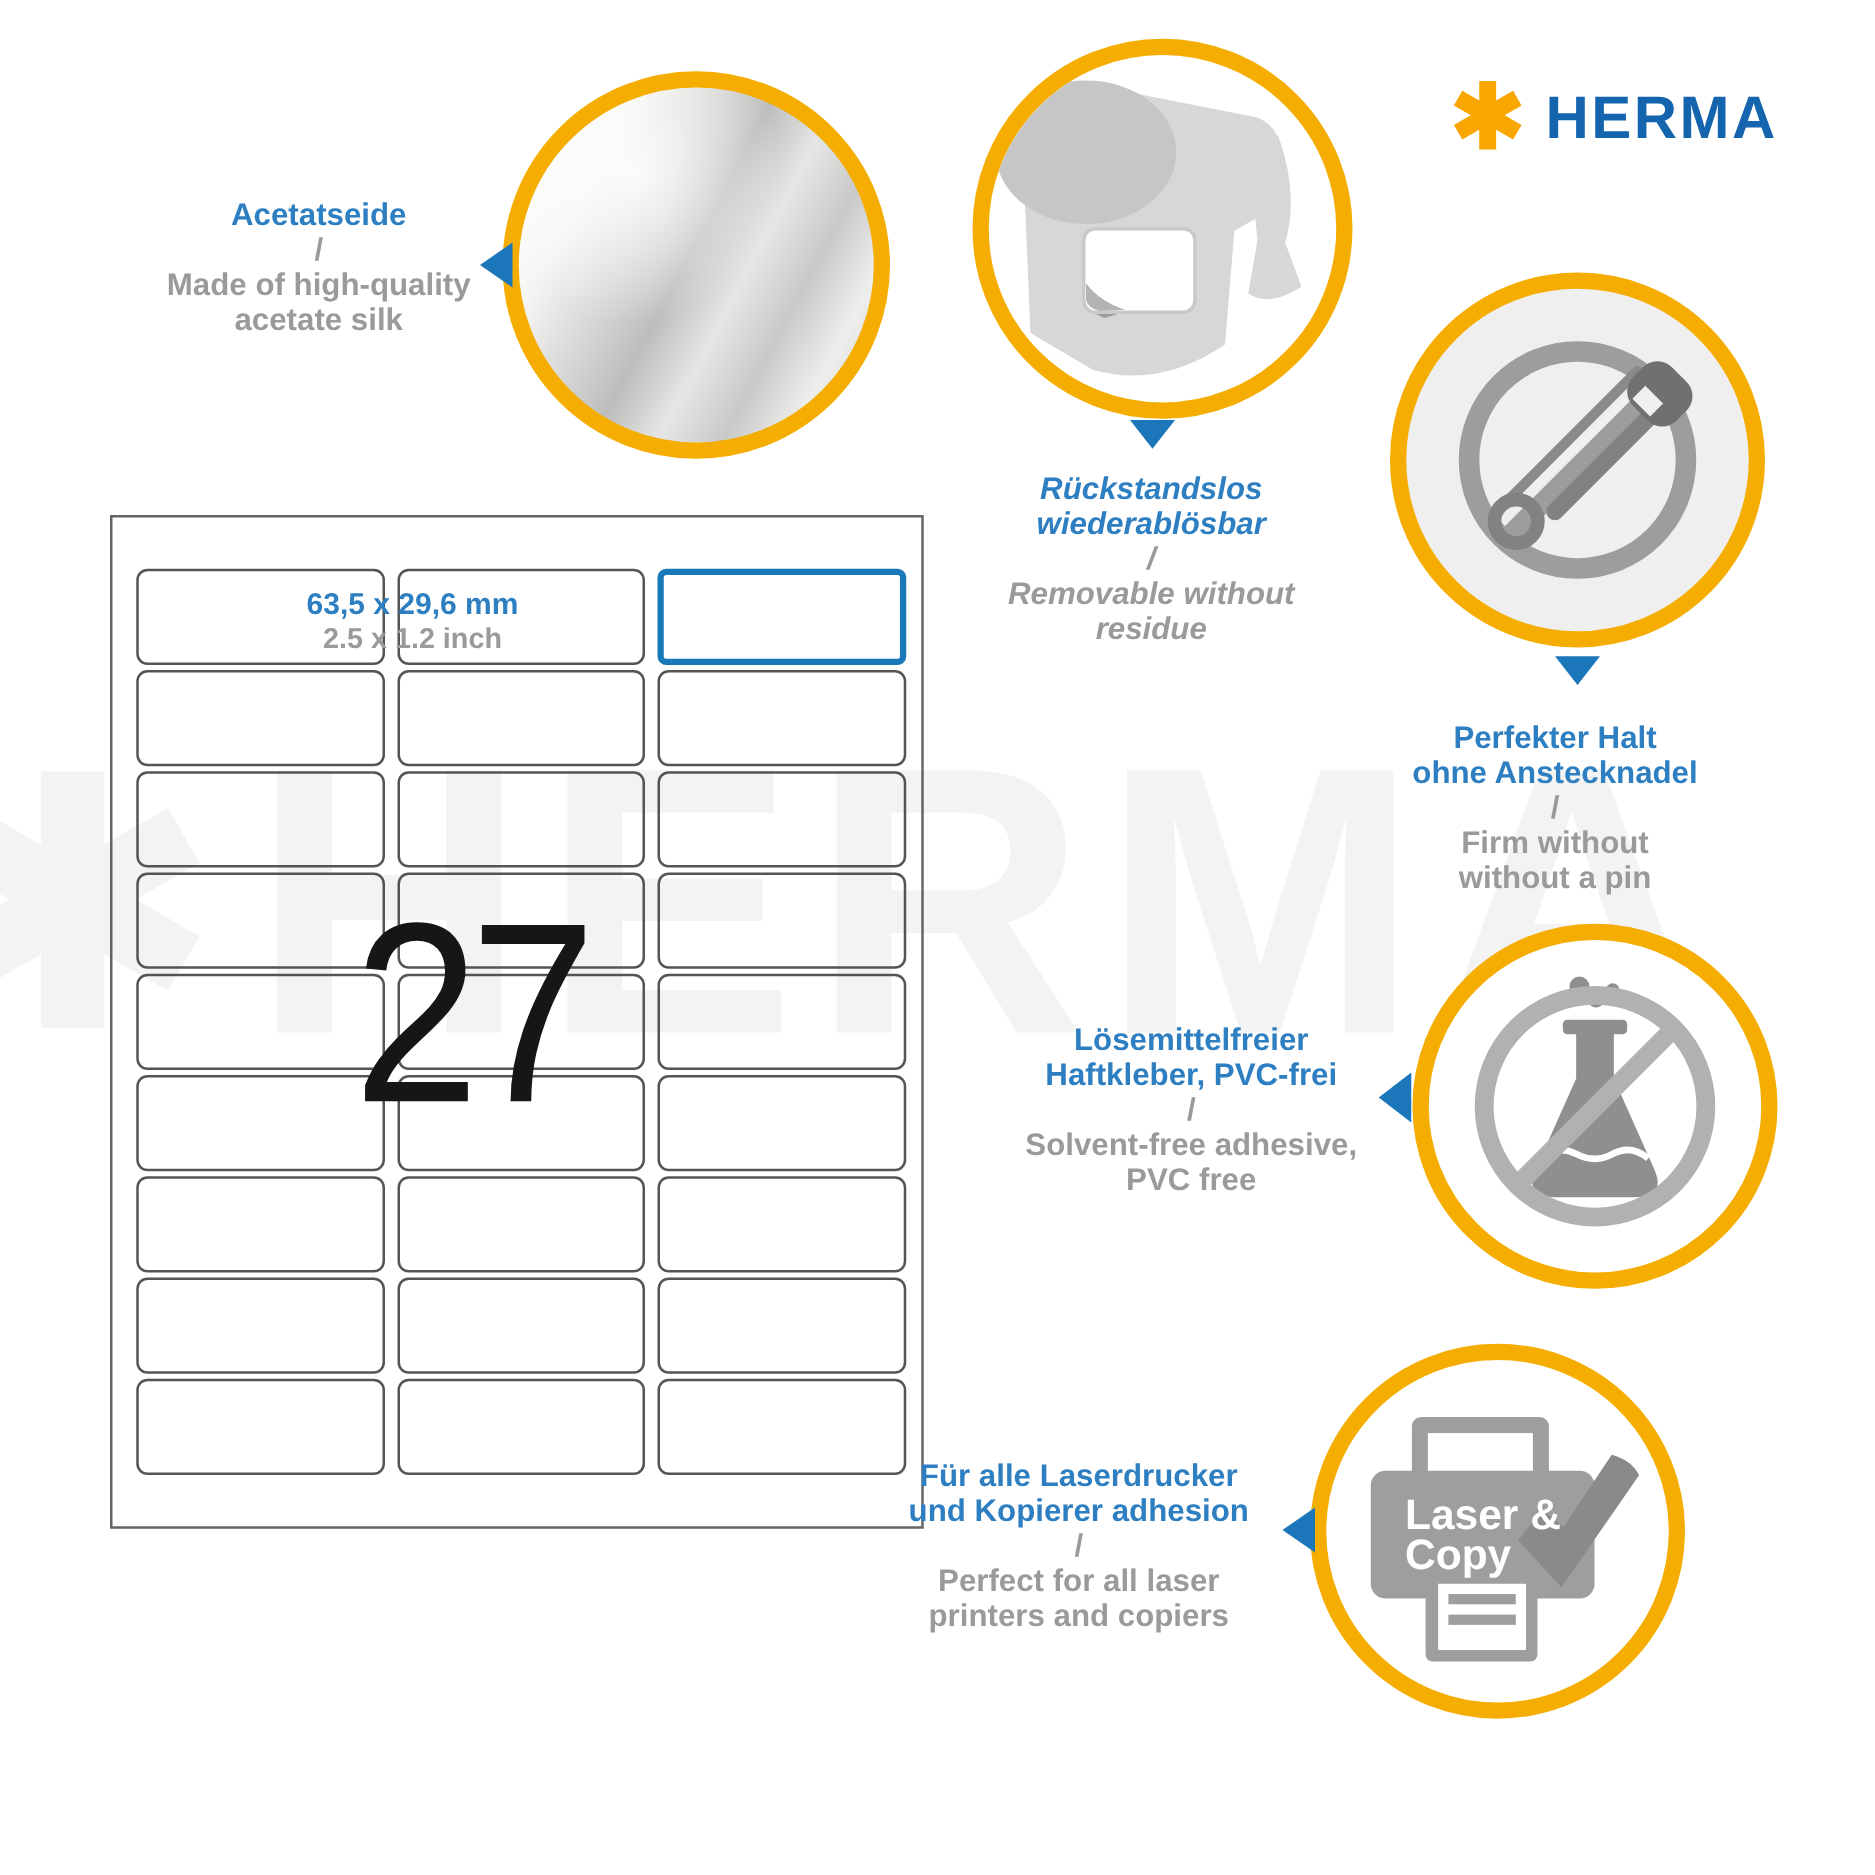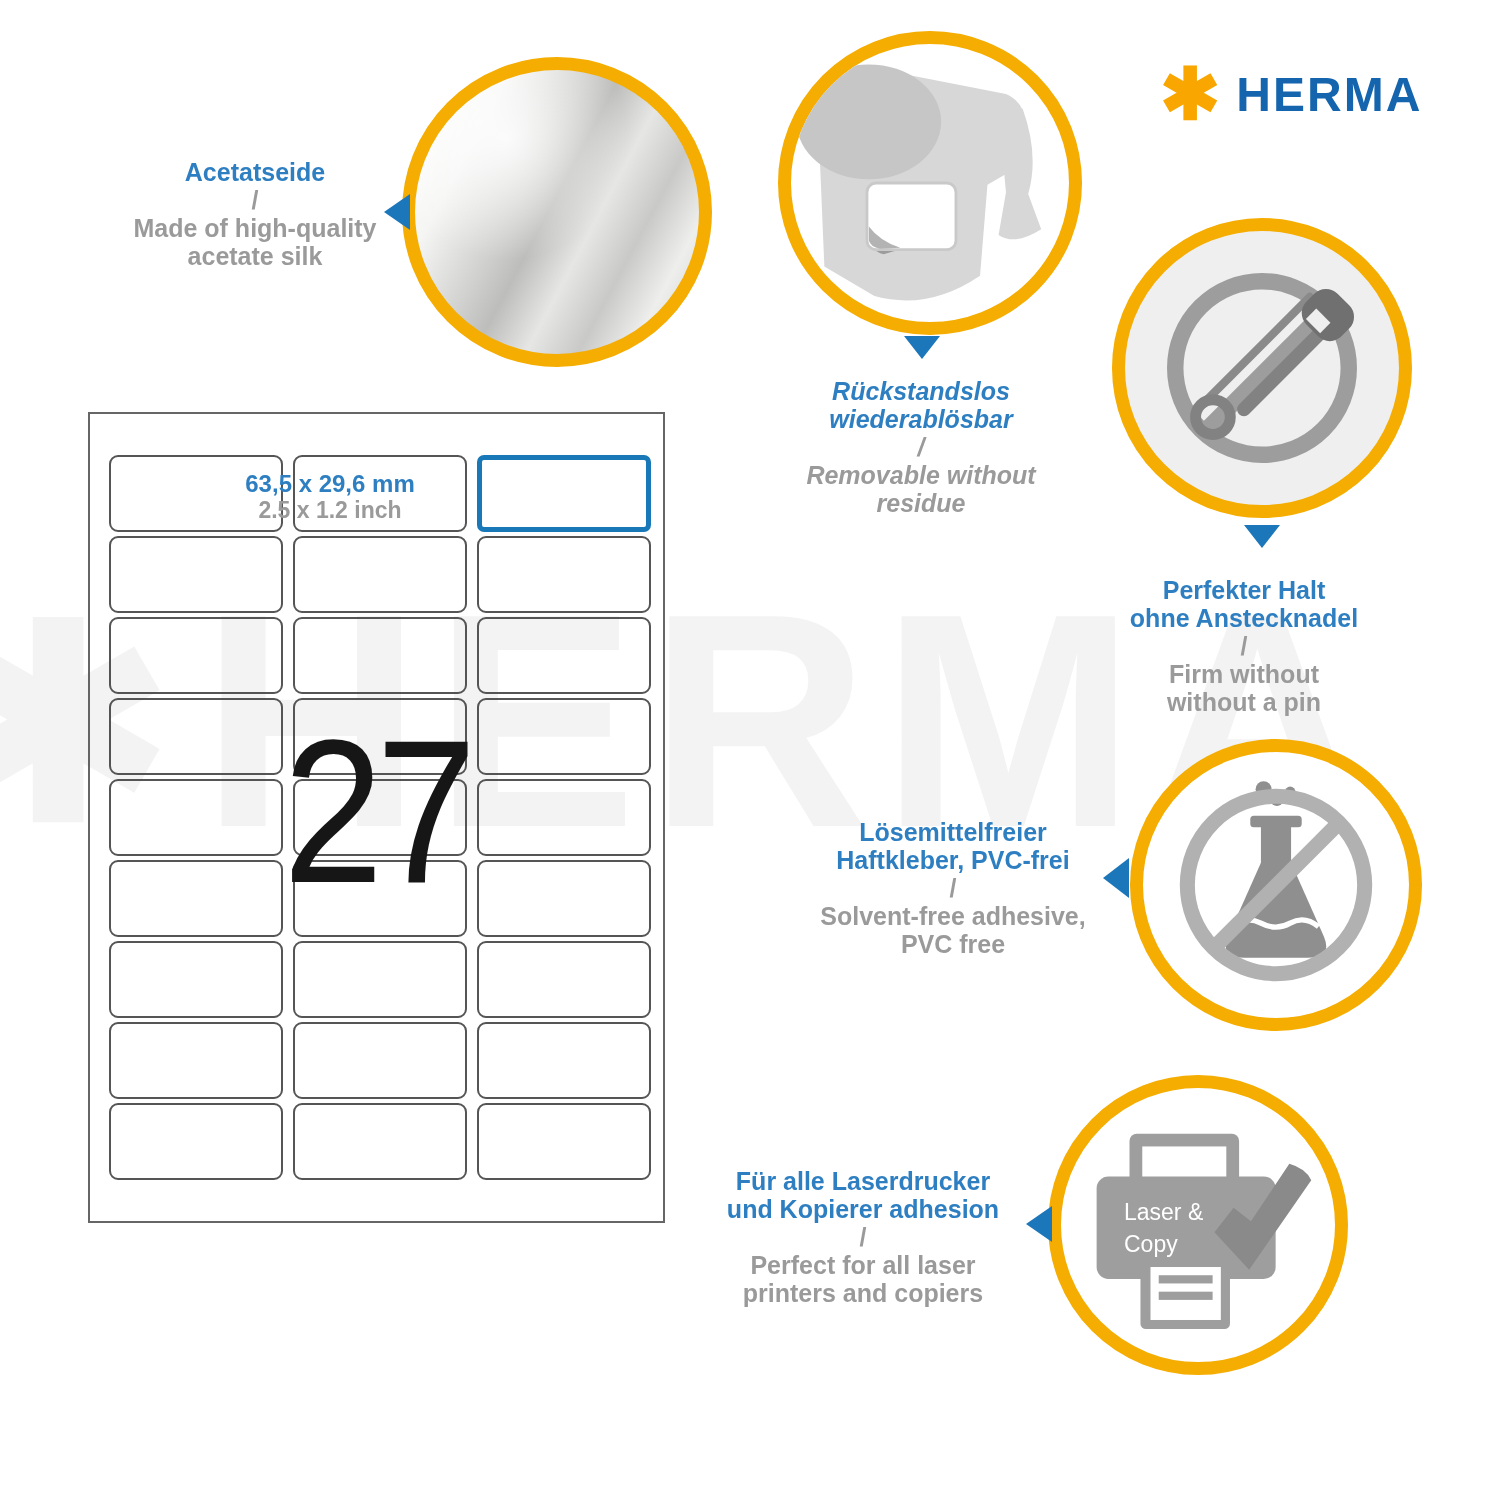--- a/index.html
+++ b/index.html
@@ -11,21 +11,21 @@
       font-size:305px;font-weight:bold;letter-spacing:12px;line-height:1;
       color:rgba(80,80,80,0.065);user-select:none;}
   .wm .wm-ast{font-size:270px;vertical-align:8px;letter-spacing:30px;}
 
   
   .logo{position:absolute;left:1160px;top:58px;z-index:5;display:flex;align-items:center;gap:16px;}
   .logo-ast{color:#f9a700;font-size:72px;line-height:1;font-weight:bold;}
   .logo-text{color:#1465ae;font-size:48px;font-weight:bold;letter-spacing:2px;}
 
   
-  .sheet{position:absolute;left:88px;top:412px;width:577px;height:811px;z-index:1;
+  .sheet{position:absolute;left:88px;top:412px;width:651px;height:811px;z-index:1;
          background:#fff;border:2px solid #666;box-sizing:border-box;}
   .grid{position:absolute;left:19px;right:12px;top:41px;bottom:41px;
         display:grid;grid-template-columns:repeat(3,1fr);grid-auto-rows:1fr;
         column-gap:10px;row-gap:4px;}
   .label{border:2px solid #555;border-radius:9px;background:#fff;box-sizing:border-box;}
   .label.hl{border:5px solid #1878b8;border-radius:7px;}
 
   .dims{position:absolute;left:95px;top:57px;width:290px;text-align:center;z-index:3;line-height:26px;}
   .dims .mm{display:block;color:#2e7fc1;font-size:24px;font-weight:bold;}
   .dims .inch{display:block;color:#9a9a9a;font-size:23px;font-weight:bold;}
@@ -41,22 +41,22 @@
   .c-fabric{left:402px;top:57px;width:310px;height:310px;
      background:
        radial-gradient(circle at 32% 24%, rgba(255,255,255,.85), rgba(255,255,255,0) 42%),
        linear-gradient(118deg,#ececea 0%,#fafaf9 14%,#f5f5f4 22%,#cfcfcd 40%,#bdbdbb 48%,
                        #e6e6e4 60%,#c9c9c7 72%,#eeeeec 84%,#d9d9d7 94%,#e6e6e4 100%);}
   .c-shirt{left:778px;top:31px;width:304px;height:304px;}
   .c-pin{left:1112px;top:218px;width:300px;height:300px;background:#f0efef;}
   .c-flask{left:1130px;top:739px;width:292px;height:292px;}
   .c-printer{left:1048px;top:1075px;width:300px;height:300px;}
 
-  .badge{position:absolute;left:63px;top:108px;z-index:5;color:#fff;font-weight:normal;
-         font-size:23px;line-height:32px;text-align:left;}
+  .badge{position:absolute;left:63px;top:108px;z-index:5;color:#fff;font-weight:bold;
+         font-size:34px;line-height:32px;text-align:left;}
   .badge span{display:block;}
 
   
   .arr{position:absolute;width:0;height:0;z-index:4;}
   .arr-left{border-top:18px solid transparent;border-bottom:18px solid transparent;
             border-right:26px solid #1b76ba;}
   .arr-down{border-left:18px solid transparent;border-right:18px solid transparent;
             border-top:23px solid #1b76ba;}
   .a1{left:384px;top:194px;}
   .a2{left:904px;top:336px;}

